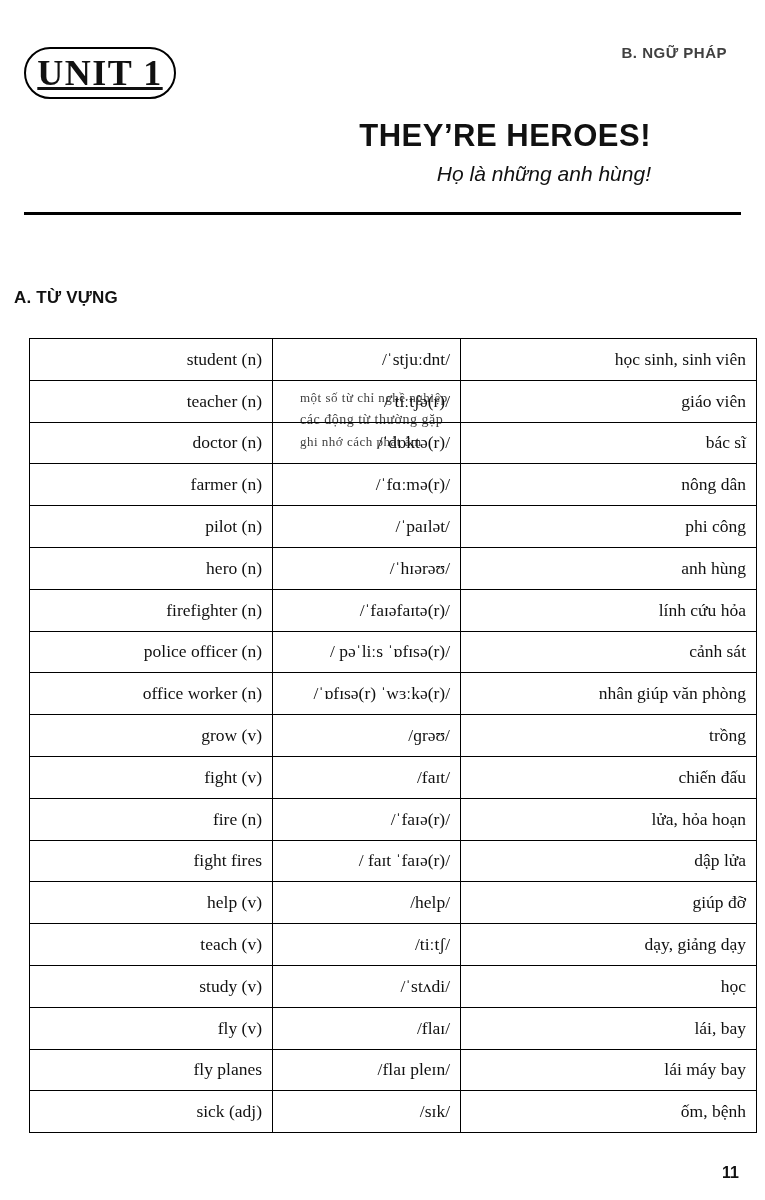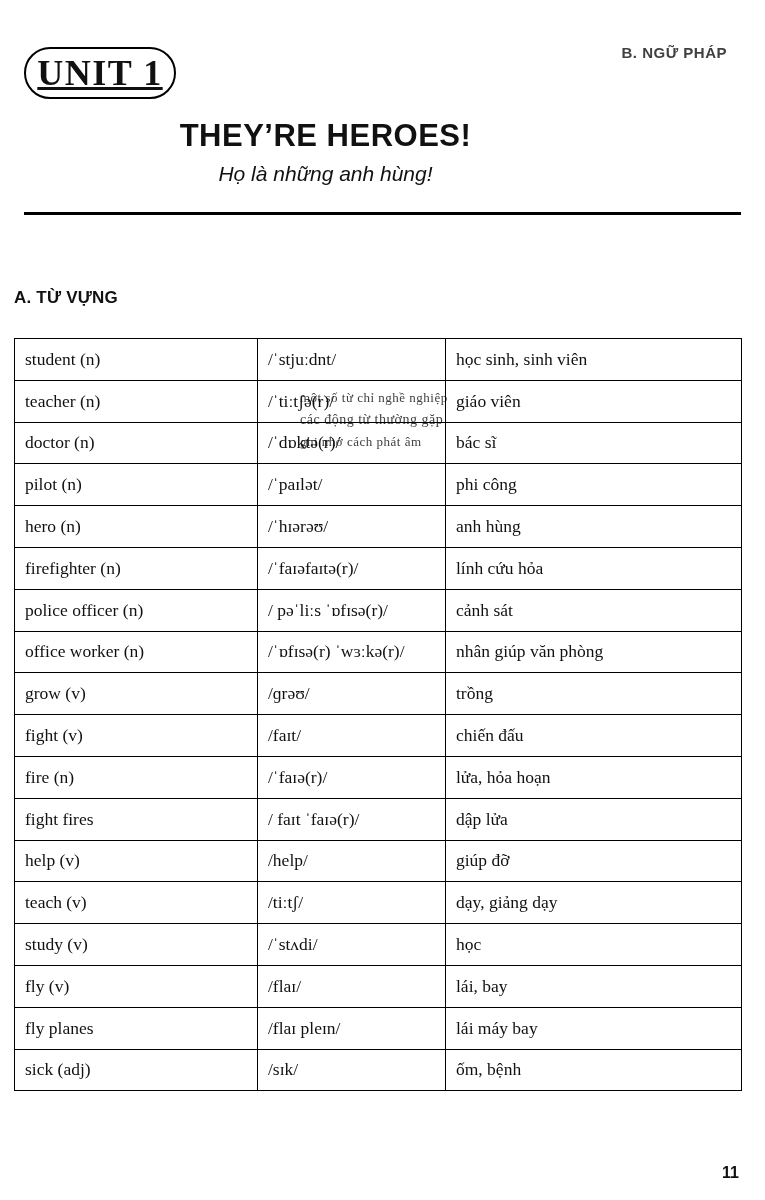--- a/index.html
+++ b/index.html
@@ -55,21 +55,21 @@
     font-size: 36px;
     letter-spacing: 1.5px;
     text-decoration: underline;
   }
 
   .title-block {
     position: absolute;
     top: 118px;
     left: 0;
     width: 651px;
-    text-align: center;
+    text-align: right;
   }
   .title-en {
     font-family: "Liberation Sans", sans-serif;
     font-weight: bold;
     font-size: 31px;
     letter-spacing: 0.5px;
     margin: 0;
     font-style: normal;
   }
   .title-vi {
@@ -95,24 +95,25 @@
     font-family: "Liberation Sans", sans-serif;
     font-weight: bold;
     font-size: 17px;
     letter-spacing: 0.2px;
     text-align: center;
   }
 
   .vocab-table {
     position: absolute;
     top: 338px;
-    left: 14px;
+    left: 29px;
     width: 727px;
     border-collapse: collapse;
     table-layout: fixed;
+    text-align: right;
   }
   .vocab-table td {
     border: 1.5px solid #000;
     height: 41.8px;
     padding: 0 10px;
     font-family: "Liberation Serif", serif;
     font-size: 17.5px;
     vertical-align: middle;
     white-space: nowrap;
     overflow: hidden;
@@ -166,20 +167,25 @@
         <td>teacher (n)</td>
         <td>/ˈtiːtʃə(r)/</td>
         <td>giáo viên</td>
       </tr>
       <tr>
         <td>doctor (n)</td>
         <td>/ˈdɒktə(r)/</td>
         <td>bác sĩ</td>
       </tr>
       <tr>
+        <td>farmer (n)</td>
+        <td>/ˈfɑːmə(r)/</td>
+        <td>nông dân</td>
+      </tr>
+      <tr>
         <td>pilot (n)</td>
         <td>/ˈpaɪlət/</td>
         <td>phi công</td>
       </tr>
       <tr>
         <td>hero (n)</td>
         <td>/ˈhɪərəʊ/</td>
         <td>anh hùng</td>
       </tr>
       <tr>

